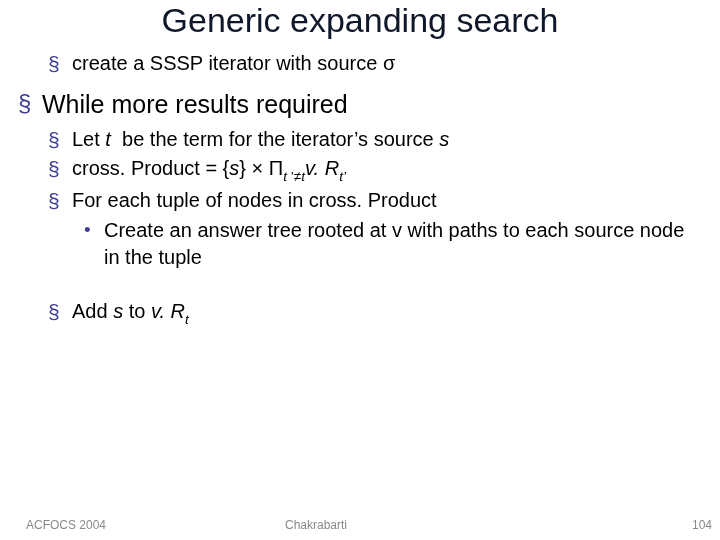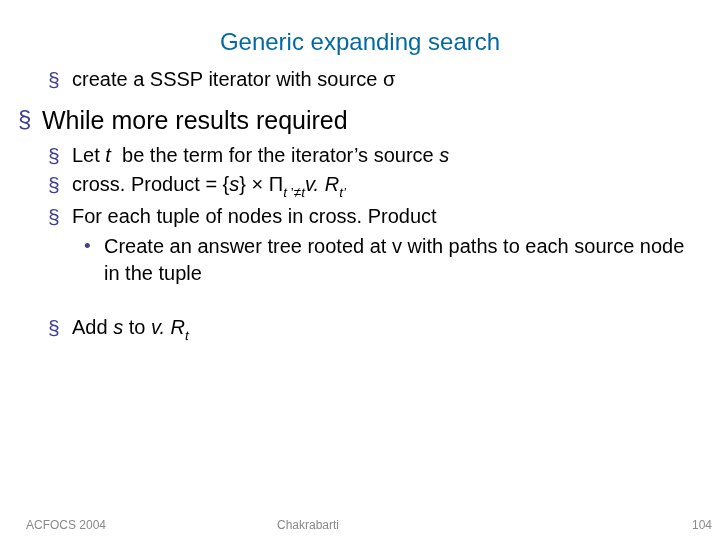--- a/index.html
+++ b/index.html
@@ -13,23 +13,23 @@
     overflow: hidden;
   }
   .slide {
     position: relative;
     width: 720px;
     height: 540px;
     box-sizing: border-box;
   }
   .title {
     text-align: center;
-    font-size: 24px;
-    color: #0369a1;
-    padding-top: 28px;
+    font-size: 34px;
+    color: #0f172a;
+    padding-top: 1px;
     padding-bottom: 6px;
     font-weight: normal;
   }
   .content {
     padding-left: 18px;
     padding-right: 22px;
   }
   ul {
     margin: 0;
     padding: 0;
@@ -86,21 +86,21 @@
   .sub { font-size: 0.68em; vertical-align: sub; position:relative; top:0.08em;}
   .footer {
     position: absolute;
     bottom: 8px;
     left: 0;
     width: 720px;
     font-size: 12px;
     color: #898989;
   }
   .footer-left { position: absolute; left: 26px; bottom: 0; }
-  .footer-center { position: absolute; left: 0; width: 616px; text-align: center; bottom: 0; }
+  .footer-center { position: absolute; left: 8px; width: 616px; text-align: center; bottom: 0; }
   .footer-right { position: absolute; right: 8px; bottom: 0; }
   .gap { height: 6px; }
 </style>
 </head>
 <body>
 
 <div class="slide">
   <div class="title">Generic expanding search</div>
 
   <div class="content">

